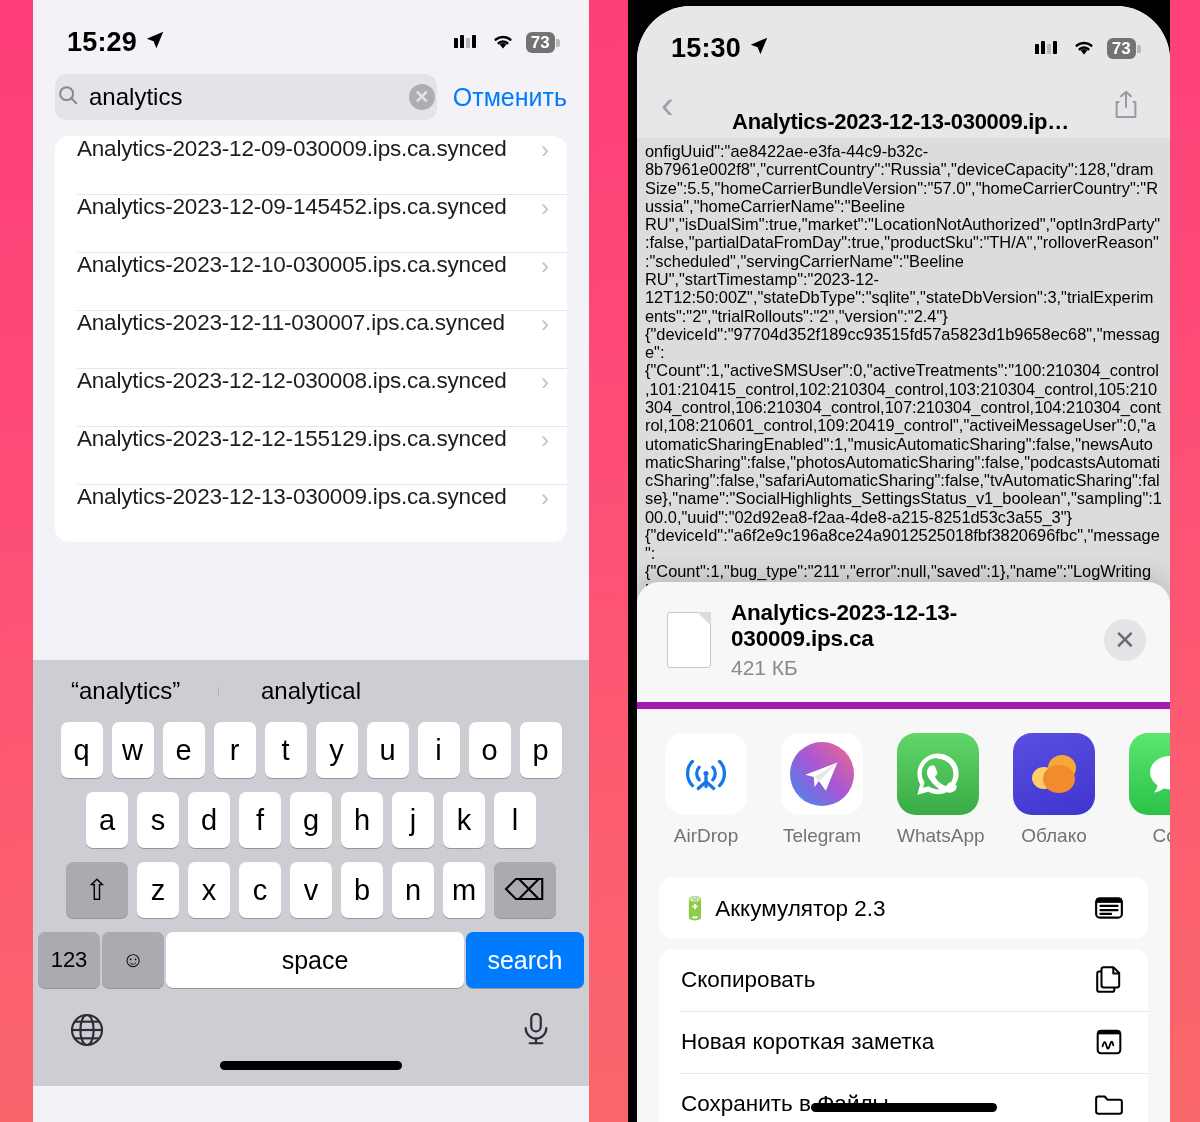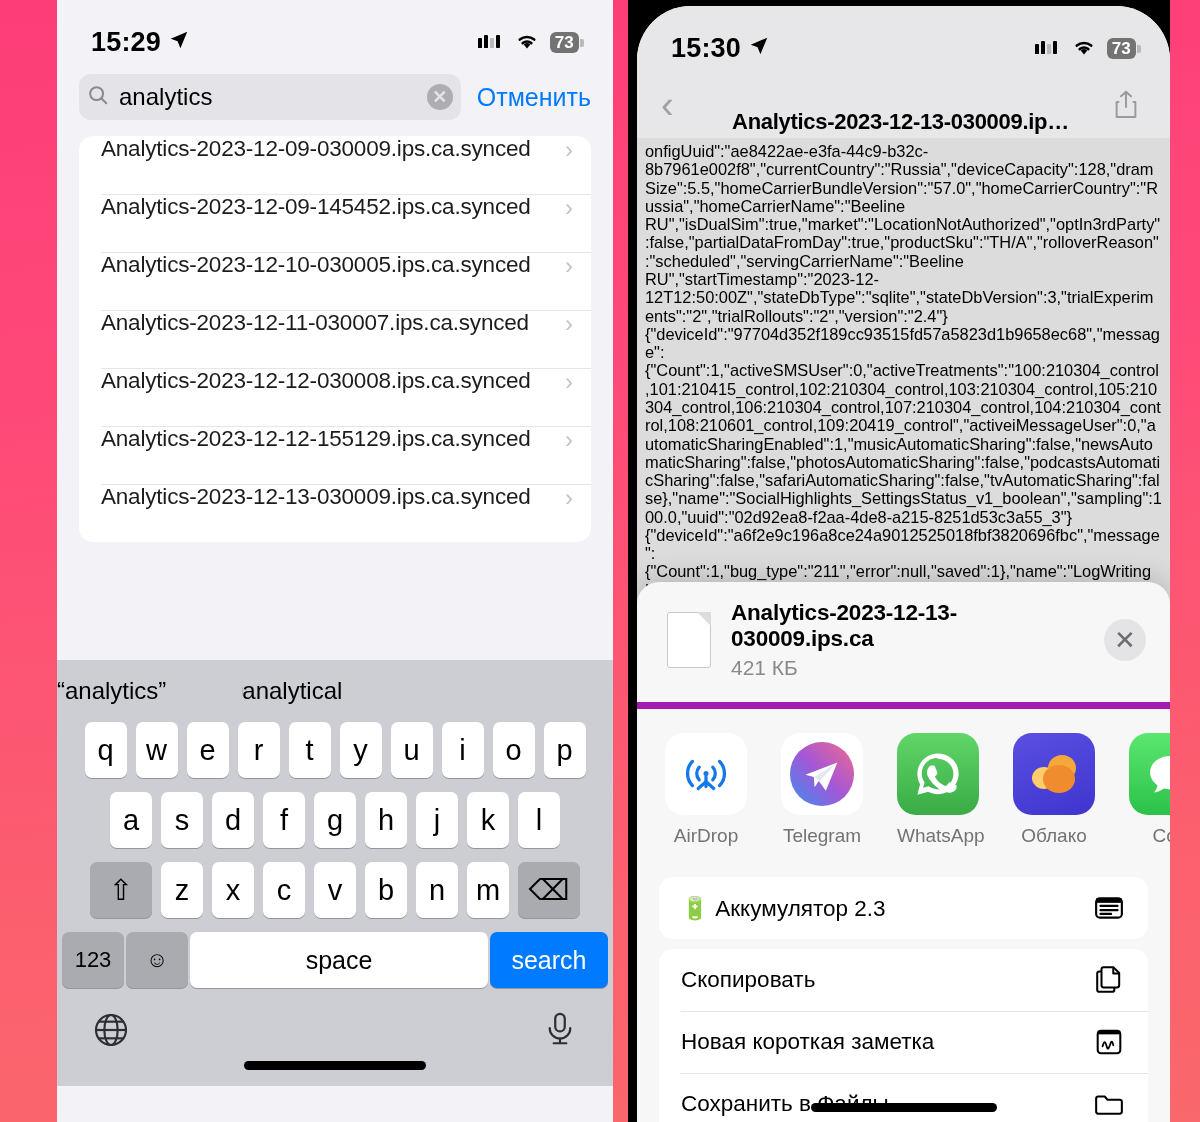--- a/index.html
+++ b/index.html
@@ -8,21 +8,21 @@
     overflow: hidden;
     font-family: "Liberation Sans", sans-serif;
   }
   body {
     background: linear-gradient(175deg, #fd3d78 0%, #fe4a78 35%, #fb5f6e 75%, #f9686b 100%);
     position: relative;
   }
 
   
   .phone { position: absolute; top: 0; height: 1122px; overflow: hidden; }
-  #phone-left  { left: 33px;  width: 556px; background: #f2f2f7; margin-left: 24px; }
+  #phone-left  { left: 33px;  width: 556px; background: #f2f2f7; }
   #phone-right { left: 628px; width: 542px; background: #000; }
 
   .rt-screen {
     position: absolute; left: 9px; top: 6px;
     width: 533px; height: 1116px;
     background: #ffffff;
     border-top-left-radius: 54px; border-top-right-radius: 54px;
     overflow: hidden;
   }
 
@@ -48,21 +48,21 @@
     width: 4px; height: 8px; border-radius: 0 2px 2px 0; background: #b9b9bd;
   }
 
   
   .search-row {
     display: flex; align-items: center; gap: 16px;
     padding: 8px 22px 16px 22px; background: #f2f2f7;
   }
   .search-field {
     flex: 1; height: 46px; background: #e3e3e8; border-radius: 12px;
-    display: flex; align-items: center; padding: 0 8px; gap: 10px;
+    display: flex; align-items: center; padding: 0 2px; gap: 10px;
   }
   .search-field .sicon { color: #8a8a8e; font-size: 22px; line-height: 1; }
   .search-field .sval { flex: 1; font-size: 24px; color: #000; }
   .clear-btn {
     width: 26px; height: 26px; border-radius: 50%; background: #aeaeb2;
     color: #e3e3e8; display: flex; align-items: center; justify-content: center;
     font-size: 18px; font-weight: 600; line-height: 1;
   }
   .cancel-btn { font-size: 25px; color: #007aff; white-space: nowrap; }
 
@@ -79,21 +79,21 @@
   }
   .row-label { font-size: 22.5px; color: #1c1c1e; letter-spacing: -.2px; }
   .chev { color: #c4c4c6; font-size: 24px; font-weight: 500; }
 
   
   .keyboard { background: #cdced4; padding-bottom: 0; }
   .predict {
     height: 62px; display: flex; align-items: center;
     color: #000; font-size: 24px;
   }
-  .pred-cell { flex: 1; text-align: left; position: relative; }
+  .pred-cell { flex: 1; text-align: center; position: relative; }
   .pred-cell + .pred-cell::before {
     content: ""; position: absolute; left: 0; top: 10px; bottom: 10px;
     width: 1px; background: #aeaeb4;
   }
   .pred-cell.empty::after {
     content: ""; position: absolute; right: 0; top: 10px; bottom: 10px;
     width: 1px; background: #aeaeb4;
   }
   .krow { display: flex; justify-content: center; gap: 9px; margin-bottom: 14px; padding: 0 5px; }
   .key {

